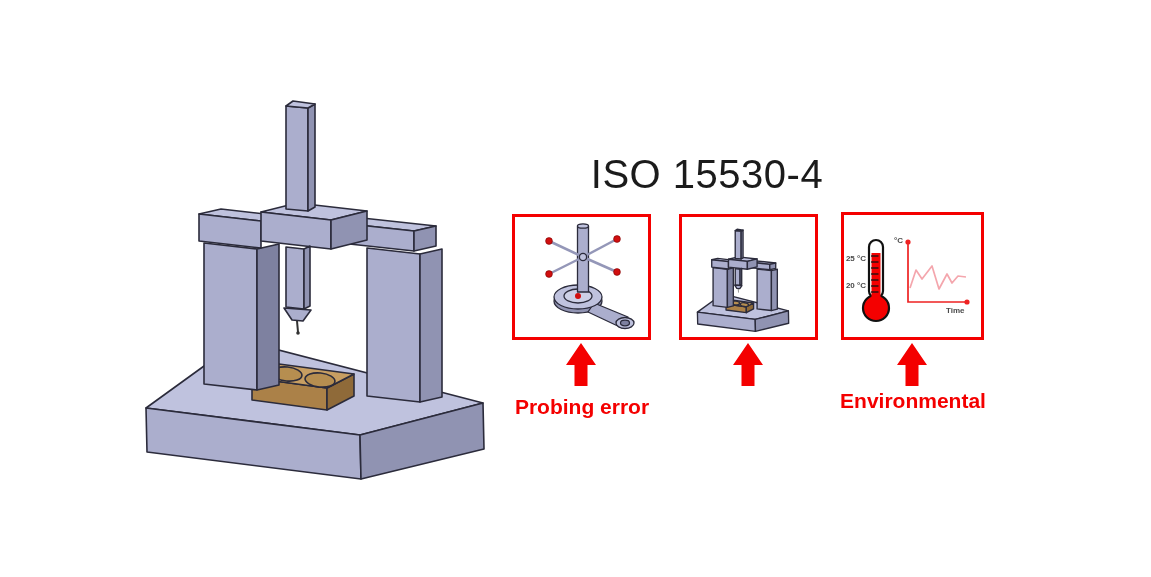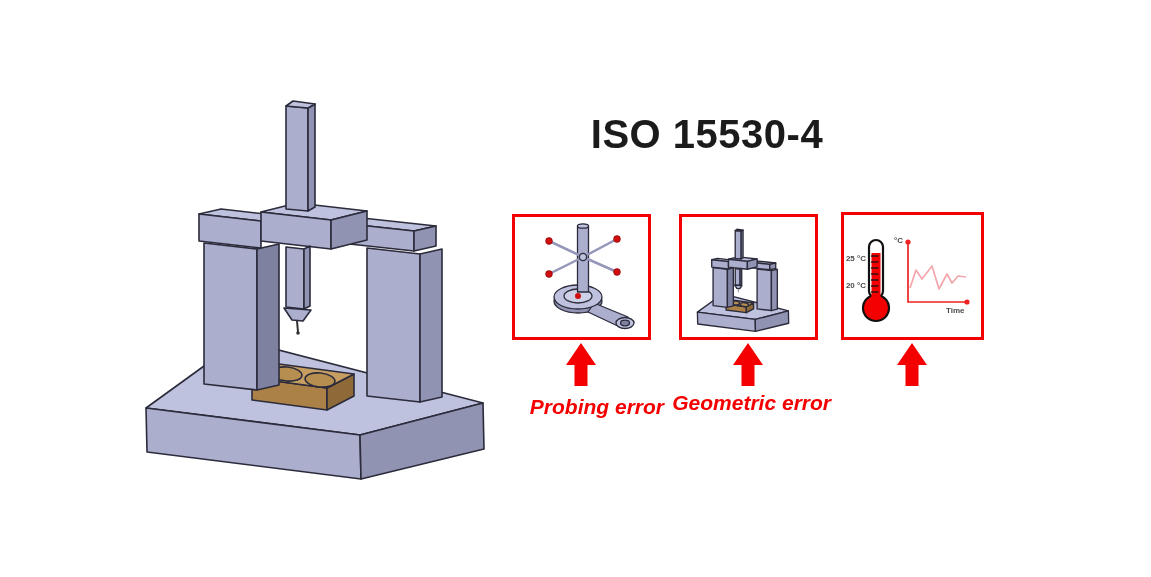--- a/index.html
+++ b/index.html
@@ -1,23 +1,23 @@
 <!DOCTYPE html>
 <html style="--accent-red: #f40000; --ball-red: #d10f0f; --chart-axis: #ee2222; --chart-line: #f4a6ad; --title-color: #1b1b1b; --outline: #2b2b3b; --machine-top: #bfc2de; --machine-front: #abaecd; --machine-side: #9093b2; --machine-side-dark: #7e81a0; --workpiece-top: #c79e62; --workpiece-front: #ab8148; --workpiece-side: #8f6a39; --workpiece-hole: #b68e50;"><head>
 <meta charset="utf-8">
 <style>
   html,body{margin:0;padding:0;background:#ffffff;}
   #stage{position:relative;width:1151px;height:577px;background:#fff;overflow:hidden;
          font-family:"Liberation Sans",sans-serif;}
   #scene{position:absolute;left:0;top:0;z-index:1;}
   .figure-box{position:absolute;z-index:2;border:3px solid var(--accent-red);background:transparent;box-sizing:border-box;}
-  .page-title{position:absolute;z-index:2;font-weight:bold;font-size:40px;letter-spacing:0.5px;
-              color:var(--title-color);text-align:center;}
+  .page-title{position:absolute;z-index:2;font-weight:normal;font-size:40px;letter-spacing:0.5px;
+              color:var(--title-color);text-align:center;margin-top:40px;}
   .err-label{position:absolute;z-index:2;color:var(--accent-red);
-             font-style:italic;font-weight:bold;font-size:21px;text-align:right;line-height:1.22;}
+             font-weight:bold;font-size:21px;text-align:center;line-height:1.22;}
   .err-label span{display:block;}
   
   .mpoly{stroke:var(--outline);stroke-linejoin:round;}
   .f-top{fill:var(--machine-top);}
   .f-front{fill:var(--machine-front);}
   .f-side{fill:var(--machine-side);}
   .f-sidedark{fill:var(--machine-side-dark);}
   .f-wtop{fill:var(--workpiece-top);}
   .f-wfront{fill:var(--workpiece-front);}
   .f-wside{fill:var(--workpiece-side);}
@@ -143,19 +143,17 @@
 
   <div class="page-title" style="left:552px;top:112px;width:310px;">ISO 15530-4</div>
 
   <div class="figure-box" style="left:512px;top:214px;width:139px;height:126px;"></div>
   <div class="figure-box" style="left:679px;top:214px;width:139px;height:126px;"></div>
   <div class="figure-box" style="left:841px;top:212px;width:143px;height:128px;"></div>
 
   <div class="err-label" style="left:500px;top:394px;width:164px;">
     <span>Probing error</span>
   </div>
-  <div class="err-label" style="left:667px;top:390px;width:164px;">
-    <span>Geometric error</span>
-  </div>
   <div class="err-label" style="left:830px;top:388px;width:166px;">
+    <span>Environmental</span>
   </div>
 
 </div>
 
 </body></html>

